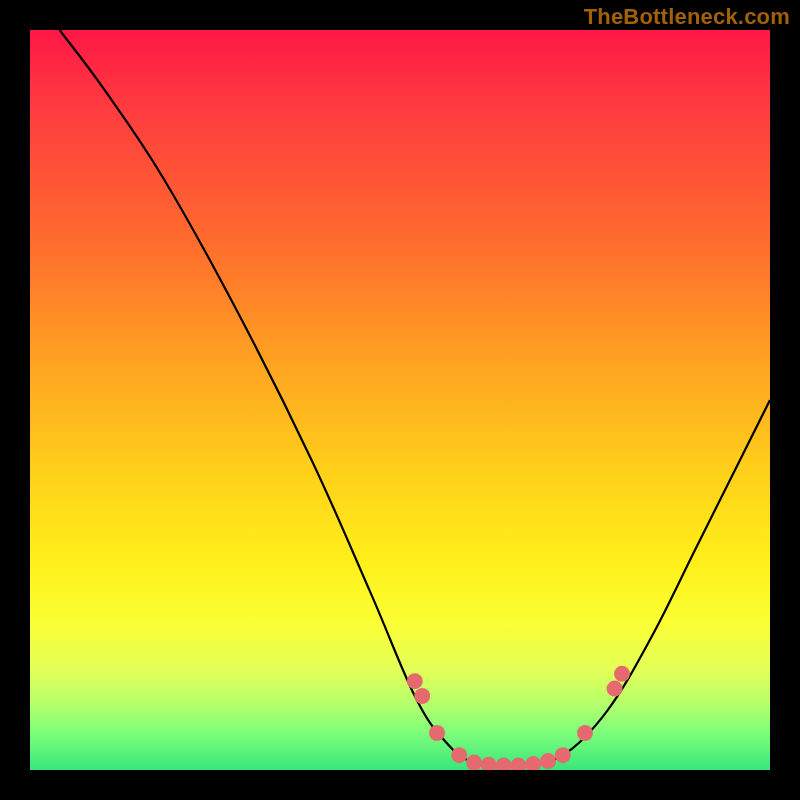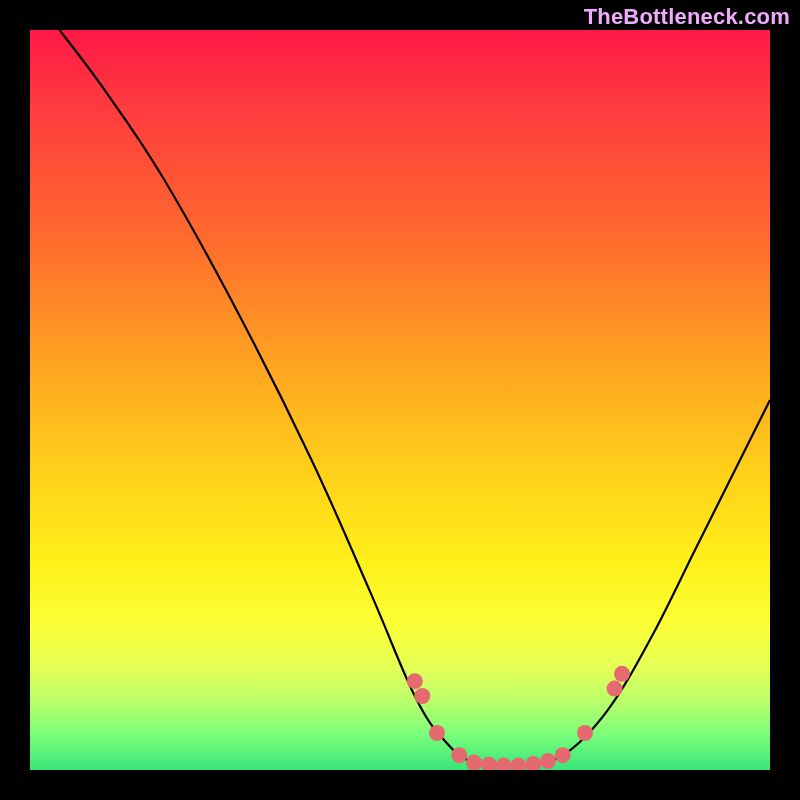--- a/index.html
+++ b/index.html
@@ -43,21 +43,21 @@
       #e6ff55 86%,
       #b6ff6b 91%,
       #7dff7a 95%,
       #38e67a 100%
     );
   }
   .watermark {
     position: absolute;
     top: 4px;
     right: 10px;
-    color: #f0abfc;
+    color: #a16207;
     font-size: 22px;
     font-weight: 600;
     letter-spacing: 0.2px;
     user-select: none;
   }
   svg.curve {
     position: absolute;
     inset: 0;
   }
   .curve path {

